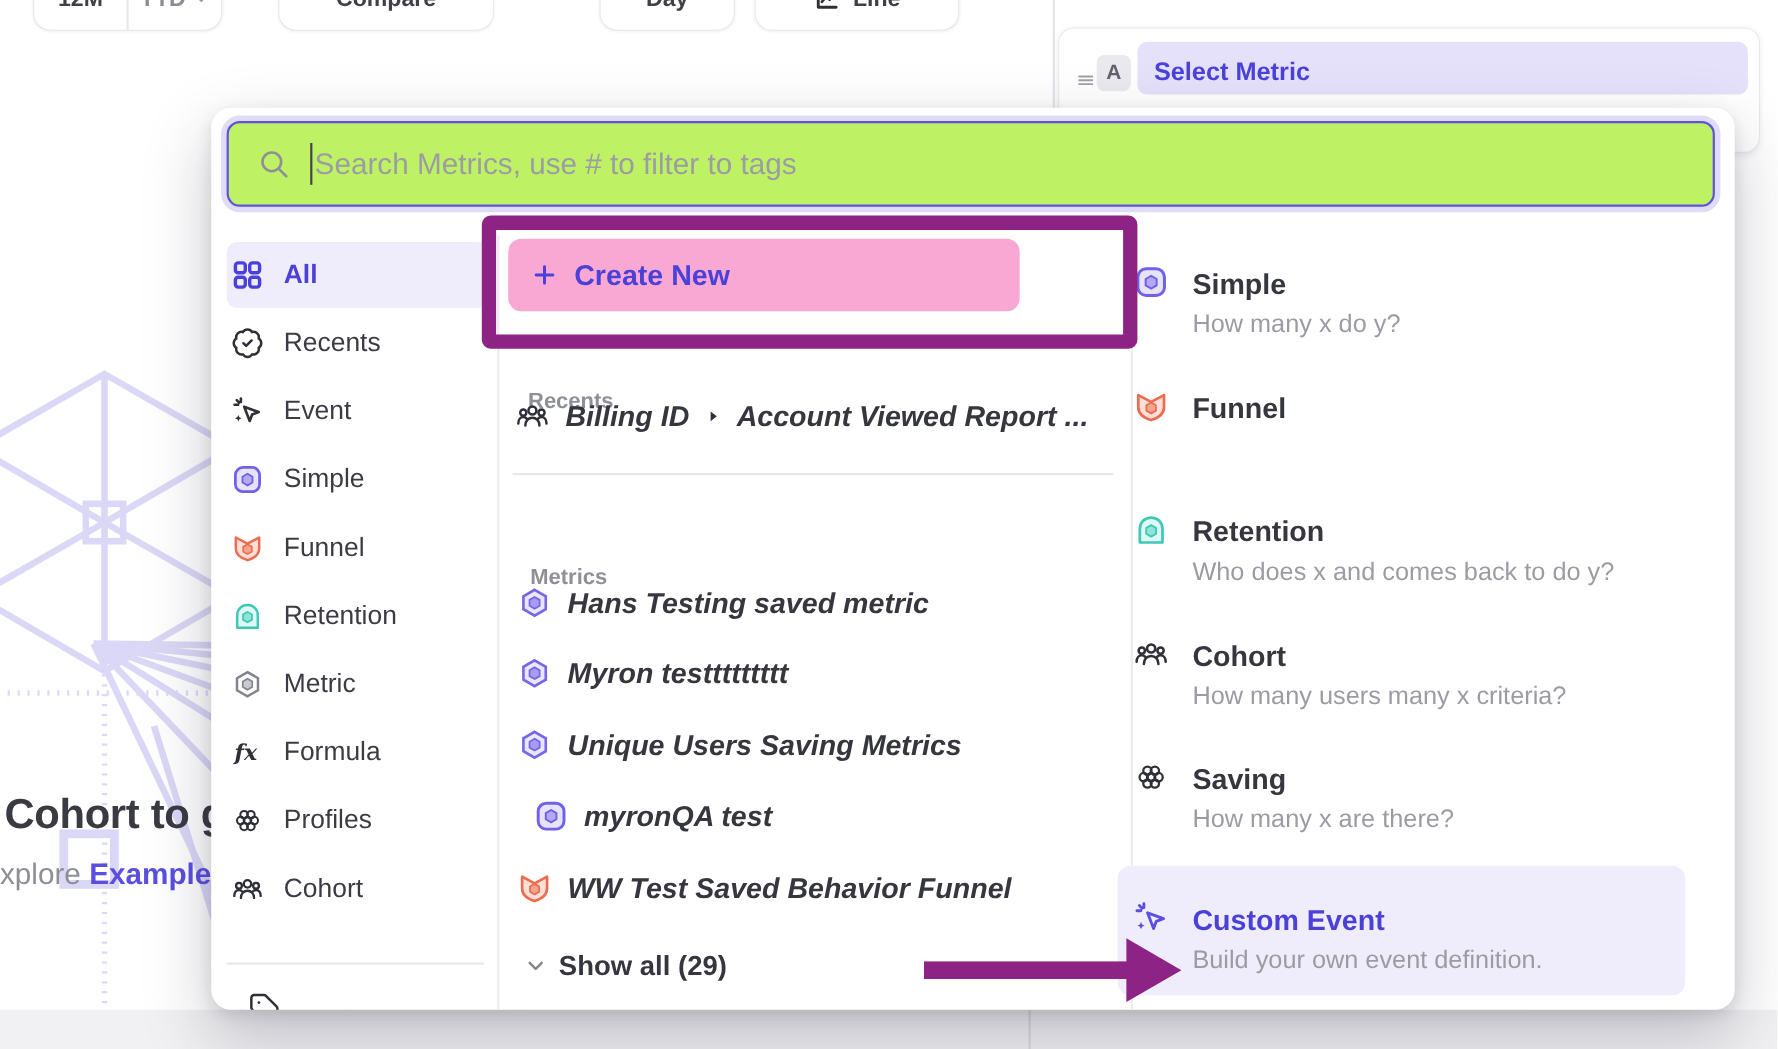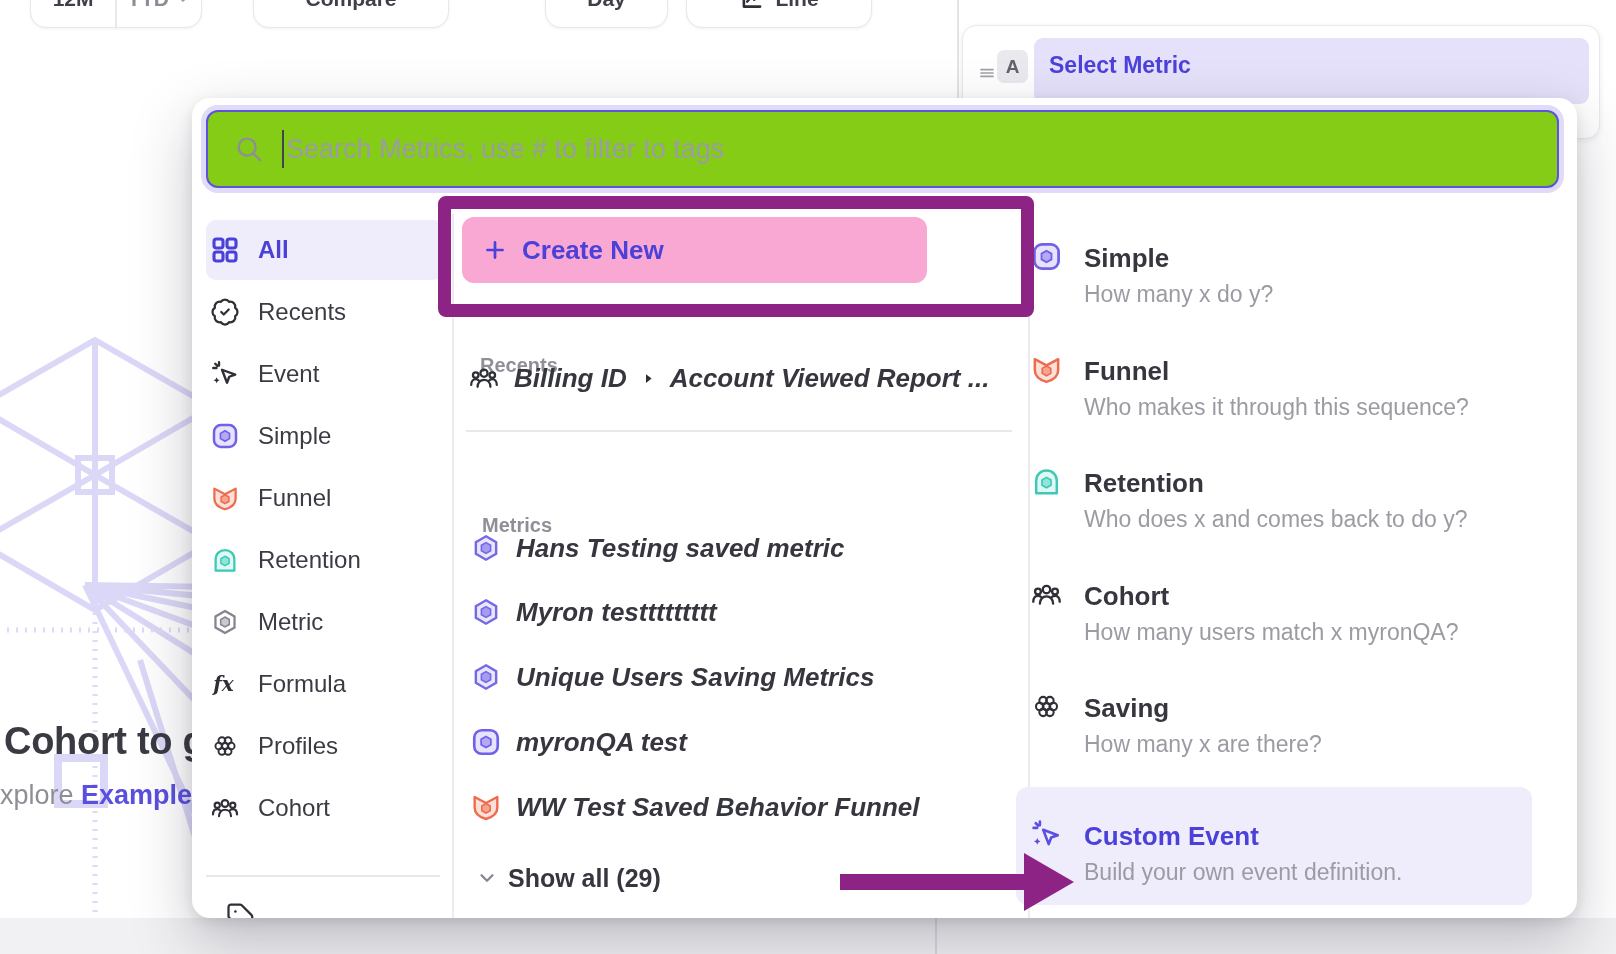--- a/index.html
+++ b/index.html
@@ -12,38 +12,38 @@
   
   .pill{position:absolute;top:-30px;height:58px;background:#fff;border:1.5px solid #E8E8EB;
         border-radius:16px;box-shadow:0 1px 3px rgba(0,0,0,.06);display:flex;align-items:center;
         justify-content:center;font-size:21px;font-weight:600;color:#3F3F49;box-sizing:border-box;}
   .pill .cell{flex:1;text-align:center;line-height:56px;height:56px;}
   .pill .sep{width:1.5px;height:56px;background:#E8E8EB;}
 
   
   .qcard{left:962px;top:25px;width:636px;height:112px;background:#fff;border:1.5px solid #E9E9ED;
          border-radius:14px;box-shadow:0 2px 6px rgba(30,30,60,.08);z-index:2;}
-  .qpill{left:71px;top:12px;width:555px;height:66px;background:#E5E1FA;border-radius:9px;
+  .qpill{left:71px;top:12px;width:555px;height:48px;background:#E5E1FA;border-radius:9px;
          font-size:23px;font-weight:700;color:#4C42DB;line-height:55px;padding-left:15px;box-sizing:border-box;}
   .abadge{left:34px;top:24px;width:31px;height:33px;background:#E9E9EE;border-radius:7px;
           font-size:19px;font-weight:700;color:#62626E;display:flex;align-items:center;justify-content:center;}
 
   
   .headline{left:4px;top:720px;font-size:38px;font-weight:700;color:#3A3A43;letter-spacing:-.3px;white-space:nowrap;z-index:1;}
   .subtext{left:0px;top:780px;font-size:27px;color:#8E8E96;white-space:nowrap;z-index:1;}
   .subtext .lnk{color:#5A4FE0;font-weight:600;}
   .bottomstrip{left:0;top:918px;width:1616px;height:36px;background:#F1F1F3;z-index:2;}
   .vline-top{left:957px;top:0;width:1.5px;height:100px;background:#E4E4E8;z-index:1;}
   .vline-bottom{left:935px;top:918px;width:2px;height:36px;background:#D9D9DE;z-index:3;}
 
   
   .dialog{left:192px;top:98px;width:1385px;height:820px;background:#fff;border-radius:18px;
           box-shadow:0 24px 60px rgba(35,35,60,.25),0 4px 14px rgba(0,0,0,.10);z-index:10;overflow:hidden;}
   .search{left:14px;top:12px;width:1353px;height:78px;box-sizing:border-box;border:2px solid #5E53DC;
-          border-radius:12px;box-shadow:0 0 0 5px #DFDBF8;background:#84cc16;}
+          border-radius:12px;box-shadow:0 0 0 5px #DFDBF8;background:#bef264;}
   .search input{width:100%;height:100%;border:0;outline:0;background:transparent;padding-left:78px;
           font-size:27px;color:#3C3C44;font-family:inherit;box-sizing:border-box;}
   .search input::placeholder{color:#9C9CA5;}
   .caret{left:90px;top:32px;width:2px;height:38px;background:#44444C;z-index:3;}
 
   .coldiv{width:1.5px;background:#ECECEF;top:116px;height:704px;}
 
   .side-row{left:14px;width:238px;height:60px;display:flex;align-items:center;gap:18px;
             padding-left:4px;box-sizing:border-box;border-radius:10px;cursor:pointer;}
   .side-row .lbl{font-size:24px;font-weight:500;color:#3B3B44;}
@@ -326,21 +326,21 @@
     </div>
     <div class="abs list-row" style="left:278px;top:551px;">
       <span class="ic">
           <svg width="32" height="32" viewBox="0 0 24 24">
             <polygon points="12,3.2 19.62,7.6 19.62,16.4 12,20.8 4.38,16.4 4.38,7.6" fill="#EAE6FC" stroke="#7568E6" stroke-width="1.8"></polygon>
             <polygon points="12,8 15.46,10 15.46,14 12,16 8.54,14 8.54,10" fill="#A79CF2" stroke="#7568E6" stroke-width="1.2"></polygon>
           </svg>
         </span>
       <span>Unique Users Saving Metrics</span>
     </div>
-    <div class="abs list-row" style="left:278px;top:616px;">
+    <div class="abs list-row" style="left:293px;top:616px;">
       <span class="ic">
           <svg width="32" height="32" viewBox="0 0 24 24">
             <rect x="3.2" y="3.2" width="17.6" height="17.6" rx="5.5" fill="#E7E3FC" stroke="#6F61E8" stroke-width="2"></rect>
             <polygon points="12,7.8 15.64,9.9 15.64,14.1 12,16.2 8.36,14.1 8.36,9.9" fill="#B3A9F5" stroke="#6F61E8" stroke-width="1.3"></polygon>
           </svg>
         </span>
       <span>myronQA test</span>
     </div>
     <div class="abs list-row" style="left:278px;top:681px;">
       <span class="ic">
@@ -375,21 +375,20 @@
     </div>
     <div class="type-row abs" style="left:838px;top:255px;">
       <span class="ic">
           <svg width="33" height="33" viewBox="0 0 24 24">
             <path d="M3.5 4.5 12 9l8.5-4.5V12.5c0 4-3.5 7-8.5 8.5-5-1.5-8.5-4.5-8.5-8.5Z" fill="#FBE0D8" stroke="#EE6B4F" stroke-width="1.8" stroke-linejoin="round"></path>
             <polygon points="12,9.4 15.12,11.2 15.12,14.8 12,16.6 8.88,14.8 8.88,11.2" fill="#F4A48F" stroke="#EE6B4F" stroke-width="1.2"></polygon>
           </svg>
         </span>
       <div>
           <div class="type-title">Funnel</div>
-          <div class="type-desc">Who makes it through this sequence?</div>
         </div>
     </div>
     <div class="type-row abs" style="left:838px;top:367px;">
       <span class="ic">
           <svg width="33" height="33" viewBox="0 0 24 24">
             <path d="M4.5 20.5V11.5C4.5 7 7.8 4 12 4s7.5 3 7.5 7.5v9Z" fill="#DFF8F3" stroke="#3EC8B5" stroke-width="1.8" stroke-linejoin="round"></path>
             <polygon points="12,9 15.29,10.9 15.29,14.7 12,16.6 8.71,14.7 8.71,10.9" fill="#8FE5D8" stroke="#3EC8B5" stroke-width="1.2"></polygon>
           </svg>
         </span>
       <div>
@@ -403,21 +402,21 @@
             <g fill="none" stroke="#2F2F38" stroke-width="1.7" stroke-linecap="round">
               <circle cx="12" cy="8.4" r="2.7"></circle>
               <circle cx="5.8" cy="9.8" r="2.1"></circle>
               <circle cx="18.2" cy="9.8" r="2.1"></circle>
               <path d="M7.2 18.6c0-3.1 2.1-5.2 4.8-5.2s4.8 2.1 4.8 5.2M2.4 17.2c0-2.7 1.5-4.3 3.4-4.3.9 0 1.7.3 2.3 1M21.6 17.2c0-2.7-1.5-4.3-3.4-4.3-.9 0-1.7.3-2.3 1"></path>
             </g>
           </svg>
         </span>
       <div>
           <div class="type-title">Cohort</div>
-          <div class="type-desc">How many users match x myronQA?</div>
+          <div class="type-desc">How many users many x criteria?</div>
         </div>
     </div>
     <div class="type-row abs" style="left:838px;top:592px;">
       <span class="ic">
           <svg width="33" height="33" viewBox="0 0 24 24">
             <g fill="none" stroke="#2F2F38" stroke-width="1.5">
               <circle cx="12" cy="12" r="2.75"></circle>
               <circle cx="16.9" cy="12" r="2.75"></circle>
               <circle cx="14.45" cy="16.25" r="2.75"></circle>
               <circle cx="9.55" cy="16.25" r="2.75"></circle>

